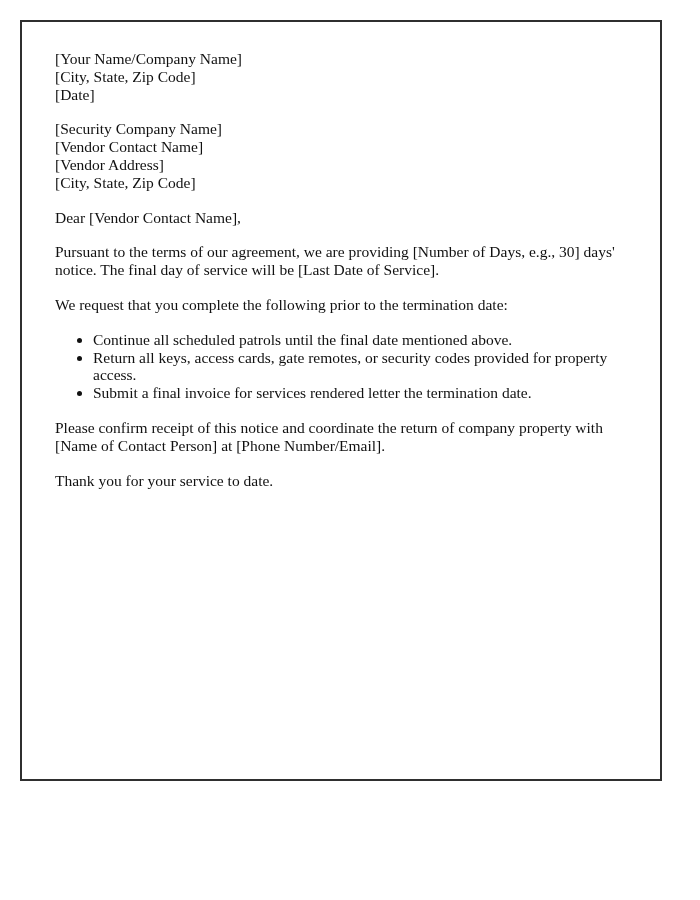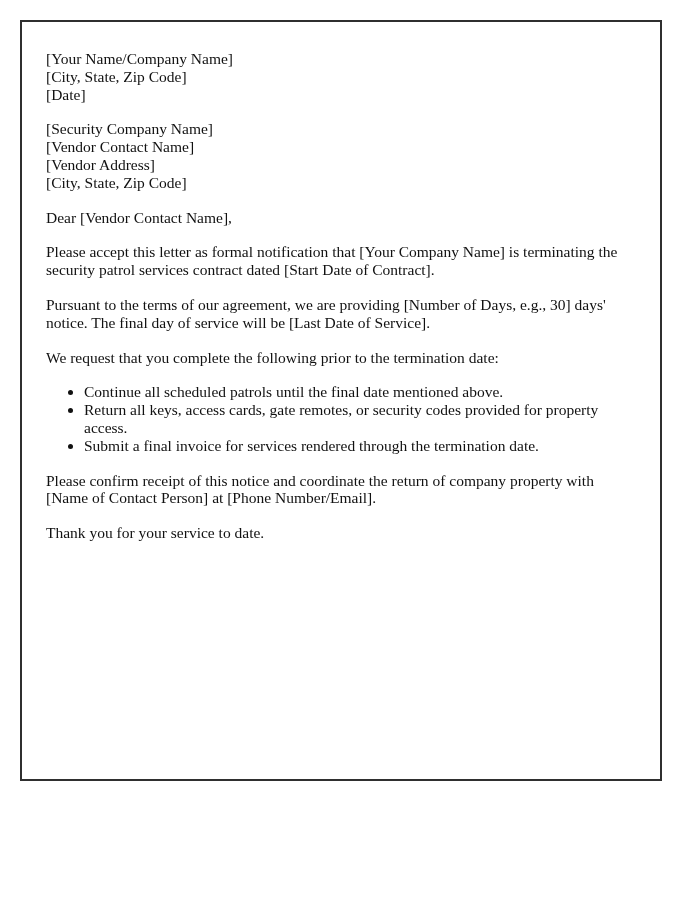--- a/index.html
+++ b/index.html
@@ -22,21 +22,21 @@
     color: var(--text);
   }
   .letter-frame {
     position: absolute;
     left: 20px;
     top: 20px;
     width: 642px;
     height: 761px;
     border: 2px solid var(--border);
     background: var(--page-bg);
-    padding: 28px 24px;
+    padding: 28px 33px;
     font-size: 15.5px;
     line-height: 17.8px;
   }
   .block { margin: 17px 0; }
   .block:first-child { margin-top: 0; }
   .block div { white-space: pre; }
   p { margin: 17px 0; }
   .subject { font-weight: bold; }
   ul.checklist {
     margin: 17px 0;
@@ -59,30 +59,29 @@
   <div class="block">
     <div>[Security Company Name]</div>
     <div>[Vendor Contact Name]</div>
     <div>[Vendor Address]</div>
     <div>[City, State, Zip Code]</div>
   </div>
 
 
   <p>Dear [Vendor Contact Name],</p>
 
-  <p>Please accept this letter as formal notification that [Your Company Name] is terminating the security patrol services contract dated [Start Date of Contract].</p>
 
   <p>Pursuant to the terms of our agreement, we are providing [Number of Days, e.g., 30] days' notice. The final day of service will be [Last Date of Service].</p>
 
   <p>We request that you complete the following prior to the termination date:</p>
 
   <ul class="checklist">
     <li>Continue all scheduled patrols until the final date mentioned above.</li>
     <li>Return all keys, access cards, gate remotes, or security codes provided for property access.</li>
-    <li>Submit a final invoice for services rendered through the termination date.</li>
+    <li>Submit a final invoice for services rendered letter the termination date.</li>
   </ul>
 
   <p>Please confirm receipt of this notice and coordinate the return of company property with [Name of Contact Person] at [Phone Number/Email].</p>
 
   <p>Thank you for your service to date.</p>
 
 
 
 </div>
 

